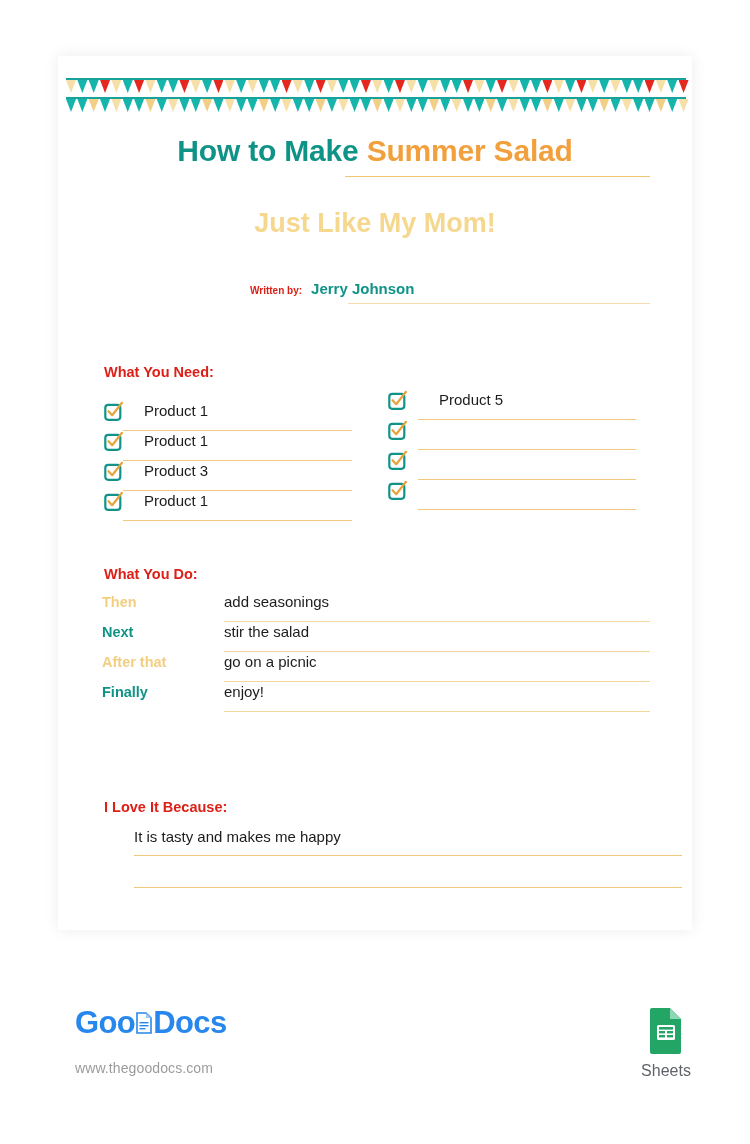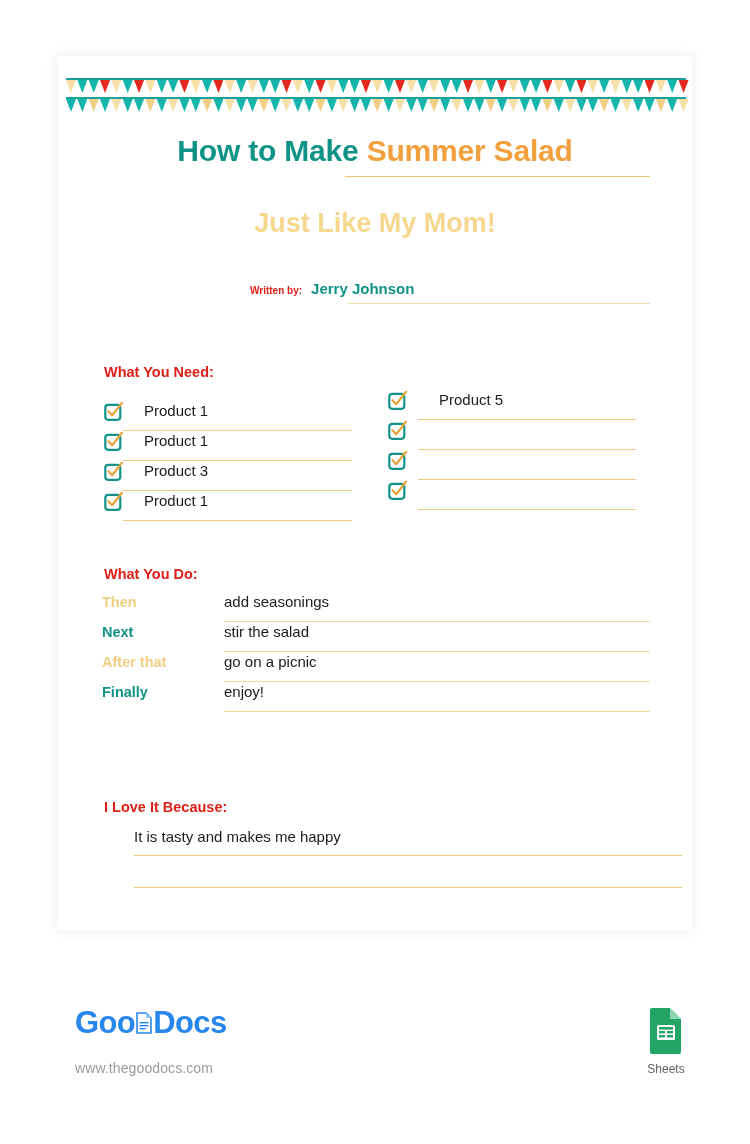--- a/index.html
+++ b/index.html
@@ -234,21 +234,21 @@
     letter-spacing: 0.1px;
   }
   .sheets-badge {
     position: absolute;
     left: 636px;
     top: 1007px;
     width: 60px;
     text-align: center;
   }
   .sheets-label {
-    font-size: 12px;
+    font-size: 16px;
     color: #5f6368;
     margin-top: 3px;
   }
 </style>
 </head>
 <body>
 
 <div class="page-card"></div>
 
 <div class="bunting">

